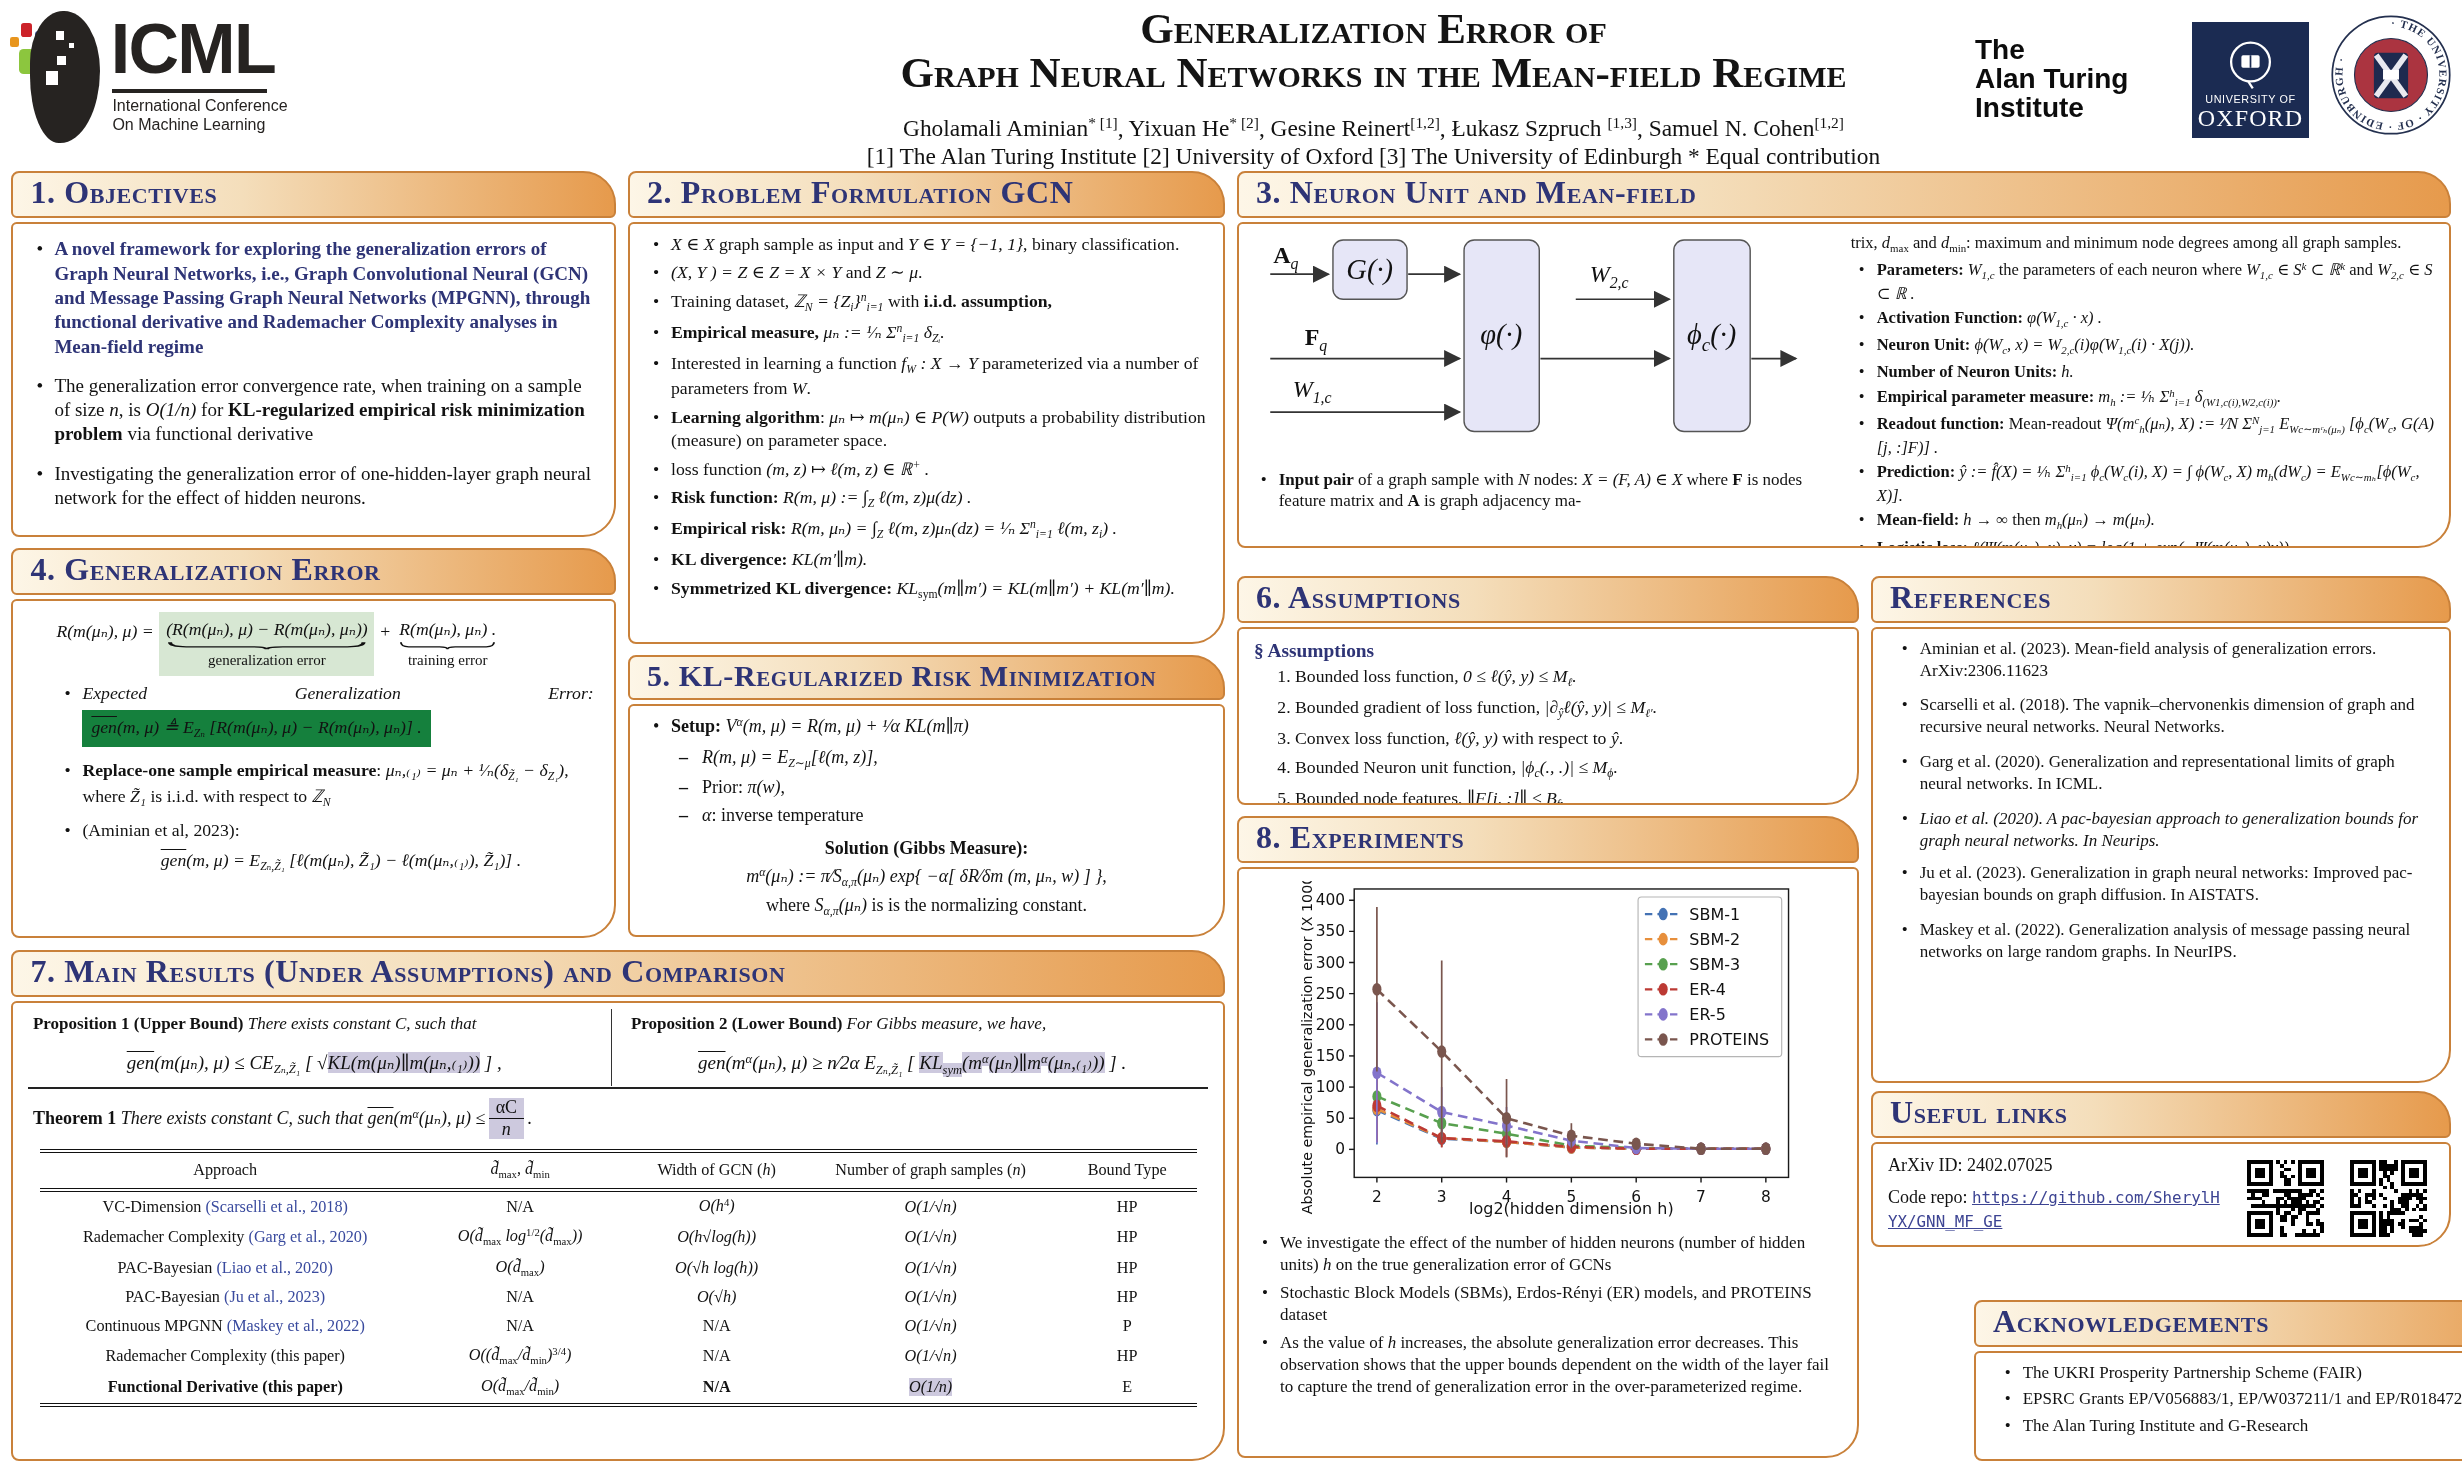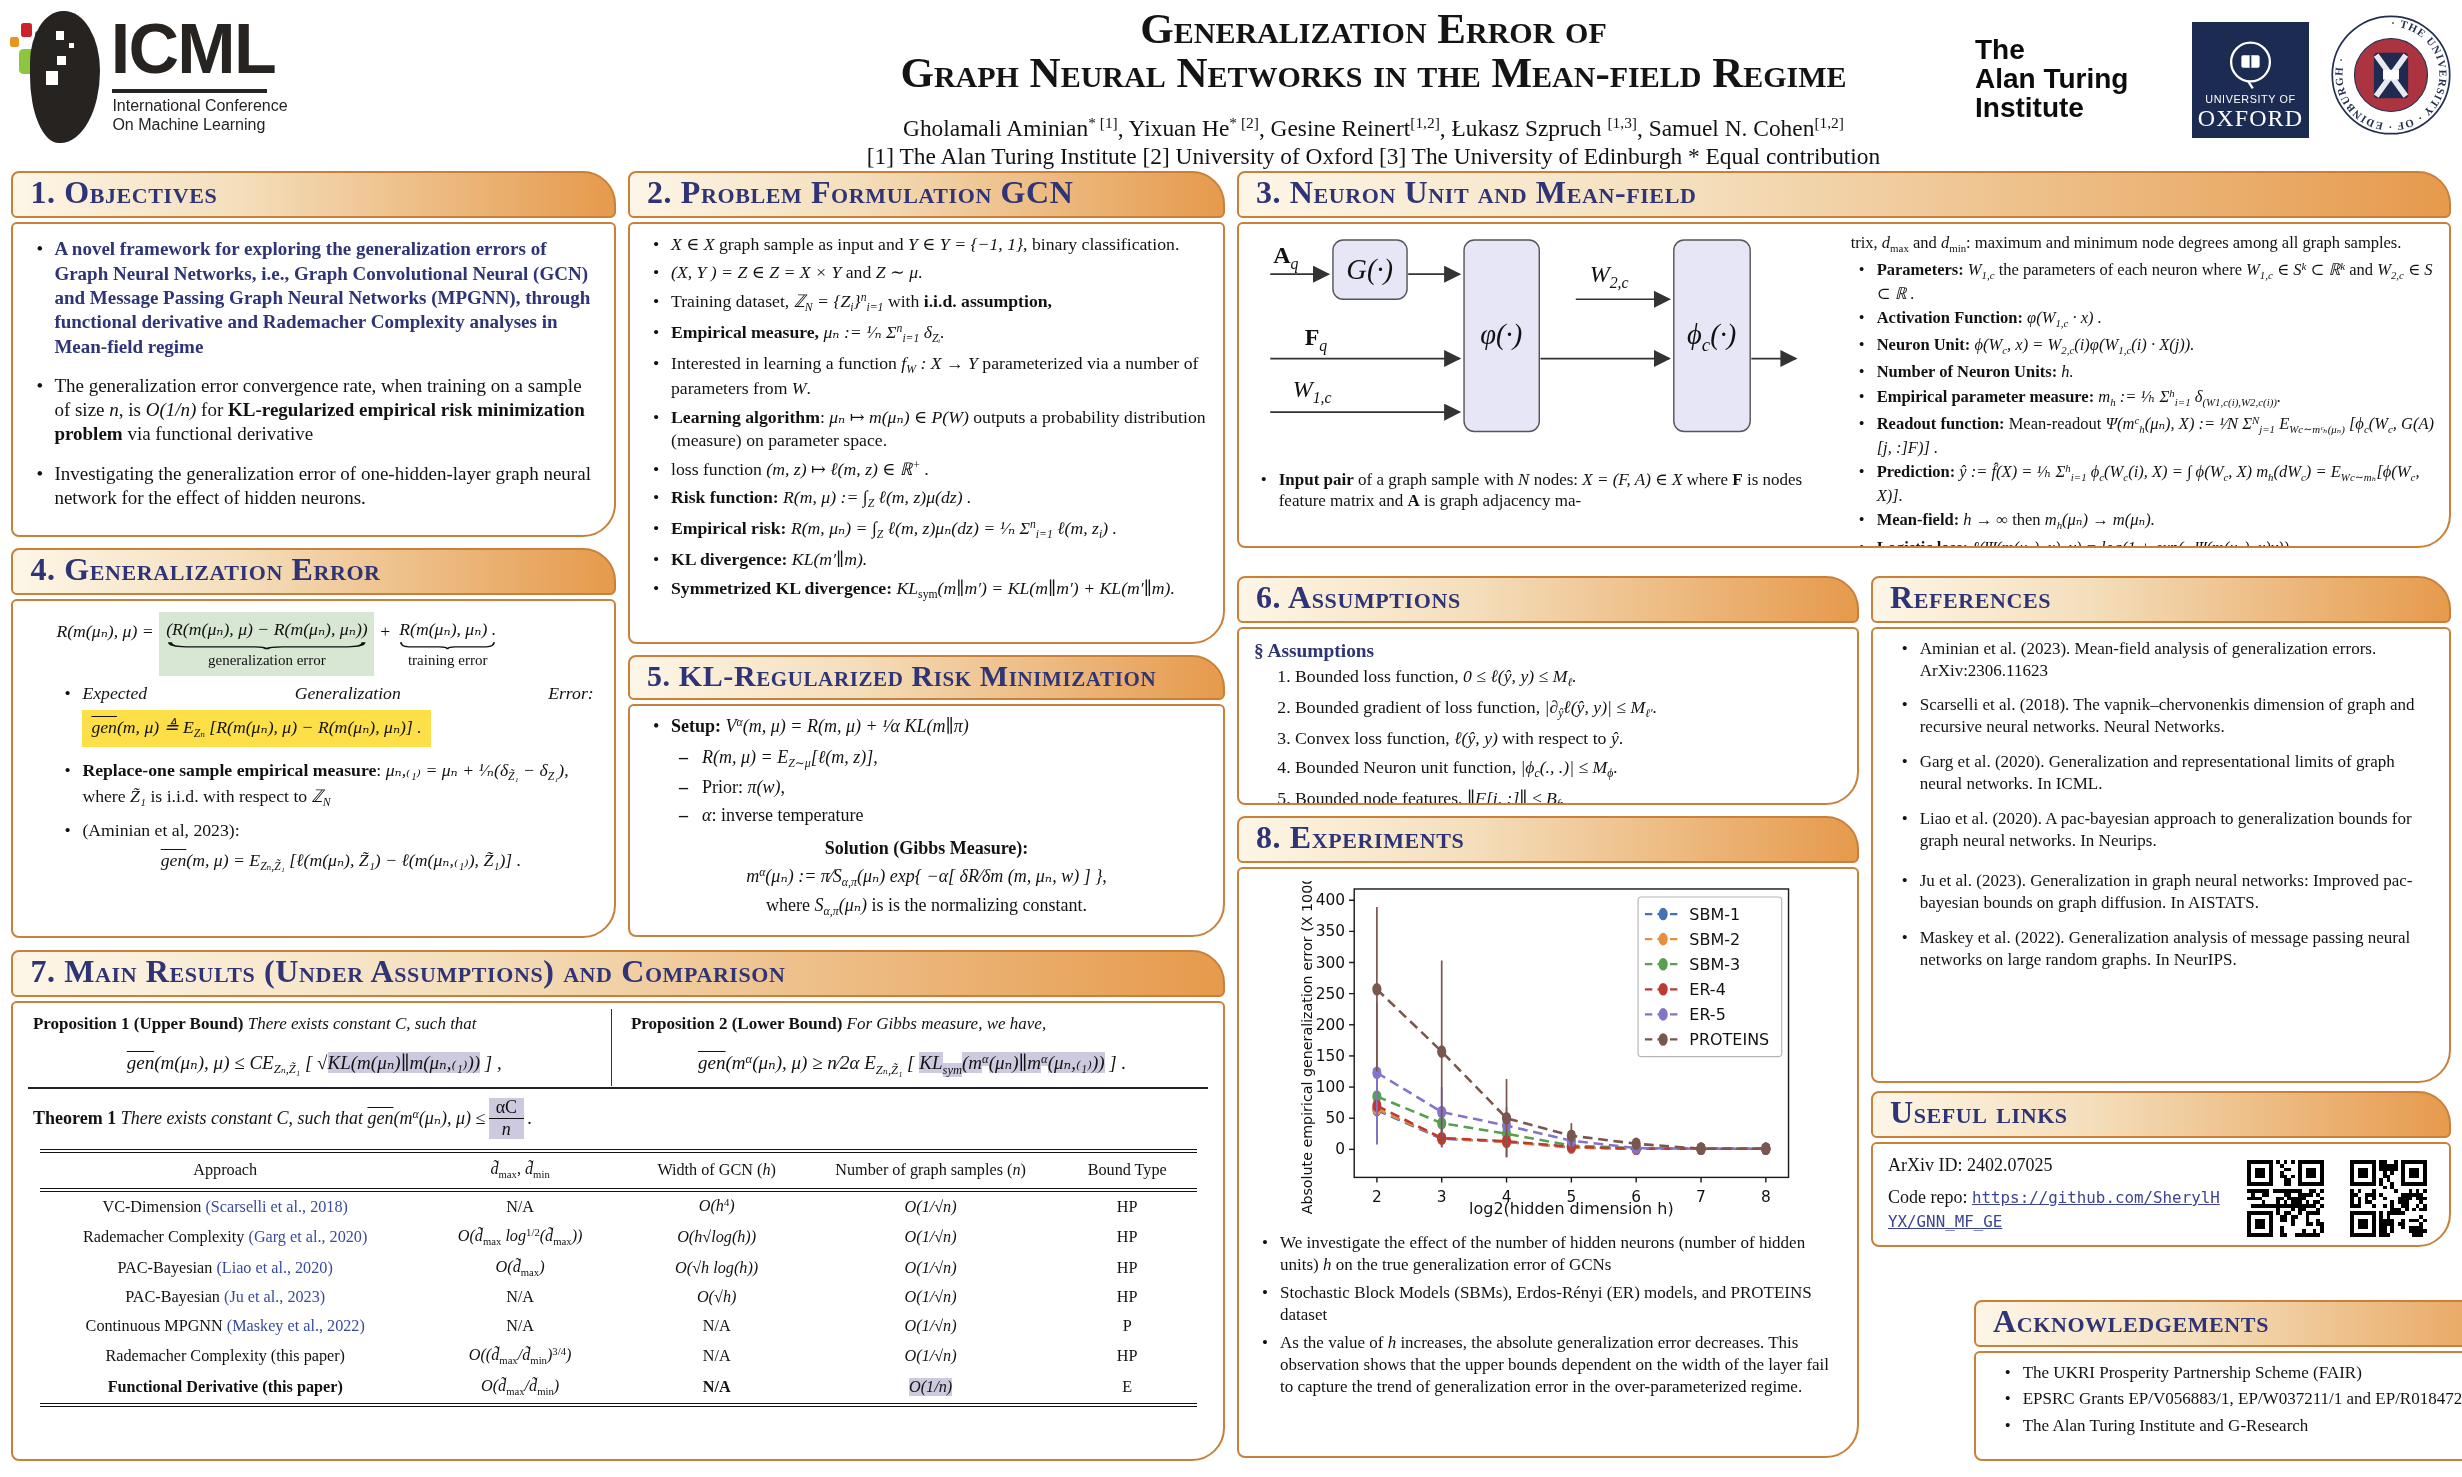--- a/index.html
+++ b/index.html
@@ -26,21 +26,21 @@
   .lk{font-family:"DejaVu Sans Mono",monospace;color:#3d4493;text-decoration:underline;font-size:88%;}
   ul.blist{list-style:none;margin:0;padding:0;}
   ul.blist>li{position:relative;padding-left:26px;margin-bottom:8px;}
   ul.blist>li::before{content:"•";position:absolute;left:8px;top:0;}
   ul.dlist{list-style:none;margin:3.4px 0 0 34px;padding:0;}
   ul.dlist>li{position:relative;padding-left:23px;margin-bottom:4.6px;}
   ul.dlist>li::before{content:"–";position:absolute;left:0;font-weight:bold;}
   ol.nlist{margin:2.3px 0 0 17px;padding:0 0 0 24px;}
   ol.nlist>li{margin-bottom:5.7px;}
   .spread{display:flex;justify-content:space-between;padding-right:5.7px;font-style:italic;}
-  .hgblock{background:#fde047;padding:5.7px 9px;margin:5.7px 0 3.4px 0;display:inline-block;}
+  .hgblock{background:#15803d;padding:5.7px 9px;margin:5.7px 0 3.4px 0;display:inline-block;}
   .center{text-align:center;}
   .frac{display:inline-flex;flex-direction:column;align-items:center;vertical-align:middle;margin:0 3.4px;line-height:1.05;}
   .frac .ft{padding:0 6.8px 1.1px 6.8px;border-bottom:1.7px solid #111;}
   .frac .fb{padding-top:1.1px;}
   .bgrp{display:inline-flex;flex-direction:column;align-items:center;margin:0 5.7px;}
   .bgrp .lbl{font-size:15px;font-style:normal;margin-top:1.1px;}
   .ub{width:100%;height:9px;display:block;}
   
   #icml-logo{position:absolute;left:5.7px;top:8px;width:399px;height:154px;}
   #icml-logo .sq{position:absolute;}
@@ -541,21 +541,21 @@
     </div>
   </div>
 
   <div class="panel" style="left:1871px;top:576px;width:580px;height:507px;">
     <div class="hd">References</div>
     <div class="bd" style="font-size:17px;line-height:1.3;">
       <ul class="blist" style="padding-left:5.7px;">
         <li style="margin-bottom:12.5px;"><span>Aminian et al.  (2023).  Mean-field analysis of generalization errors.  ArXiv:2306.11623</span></li>
         <li style="margin-bottom:12.5px;"><span>Scarselli et al.  (2018).  The vapnik–chervonenkis dimension of graph and recursive neural networks.  Neural Networks.</span></li>
         <li style="margin-bottom:12.5px;"><span>Garg et al.  (2020).  Generalization and representational limits of graph neural networks.  In ICML.</span></li>
-        <li style="margin-bottom:18px;"><span>Liao et al.  (2020).  A pac-bayesian approach to generalization bounds for graph neural networks.  In Neurips.</span></li>
+        <li style="margin-bottom:10px;font-style:italic;"><span>Liao et al.  (2020).  A pac-bayesian approach to generalization bounds for graph neural networks.  In Neurips.</span></li>
         <li style="margin-bottom:12.5px;"><span>Ju et al.  (2023).  Generalization in graph neural networks: Improved pac-bayesian bounds on graph diffusion.  In AISTATS.</span></li>
         <li><span>Maskey et al.  (2022).  Generalization analysis of message passing neural networks on large random graphs.  In NeurIPS.</span></li>
       </ul>
     </div>
   </div>
 
   <div class="panel" style="left:1871px;top:1091px;width:580px;height:156px;">
     <div class="hd">Useful links</div>
     <div class="bd" style="font-size:18px;display:flex;gap:11.4px;">
       <div style="flex:1;">

